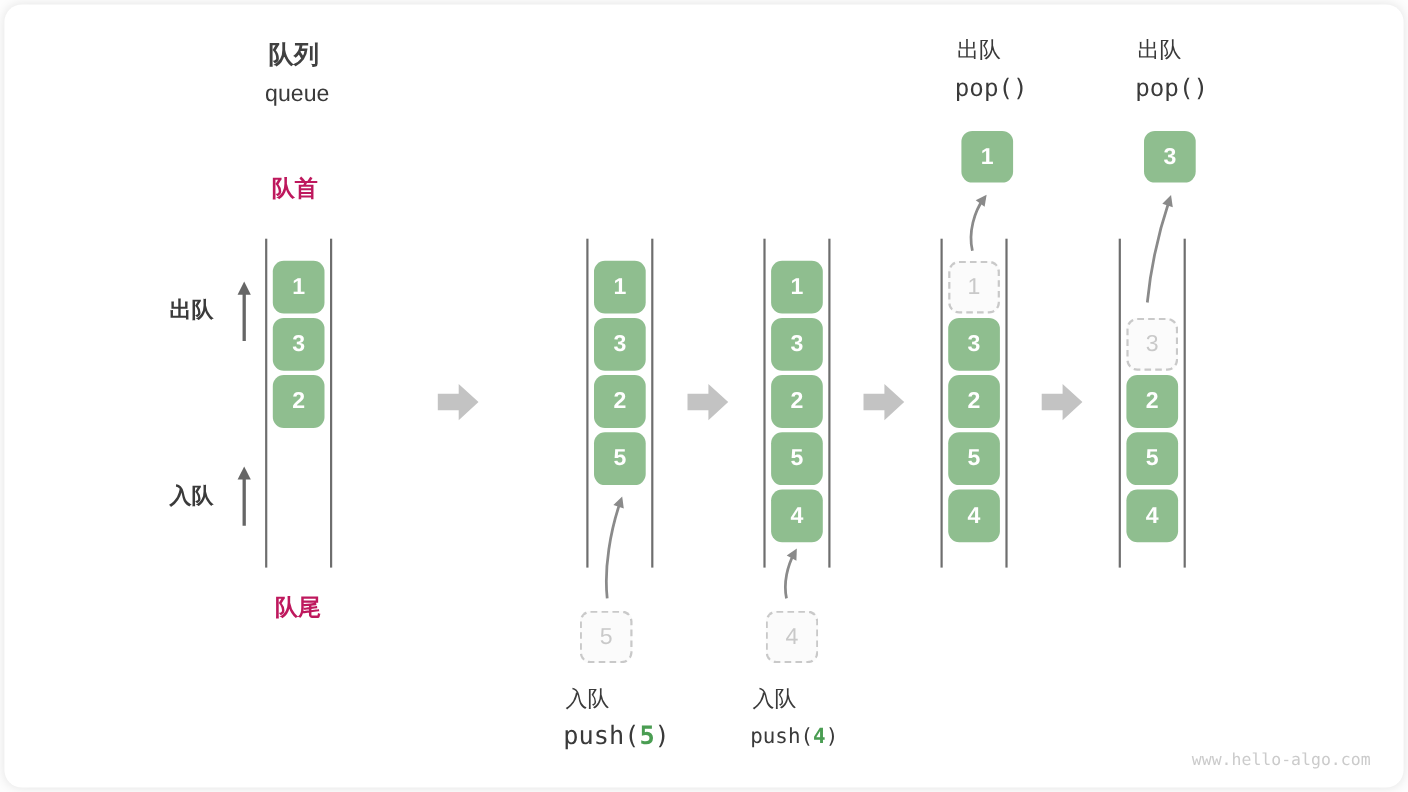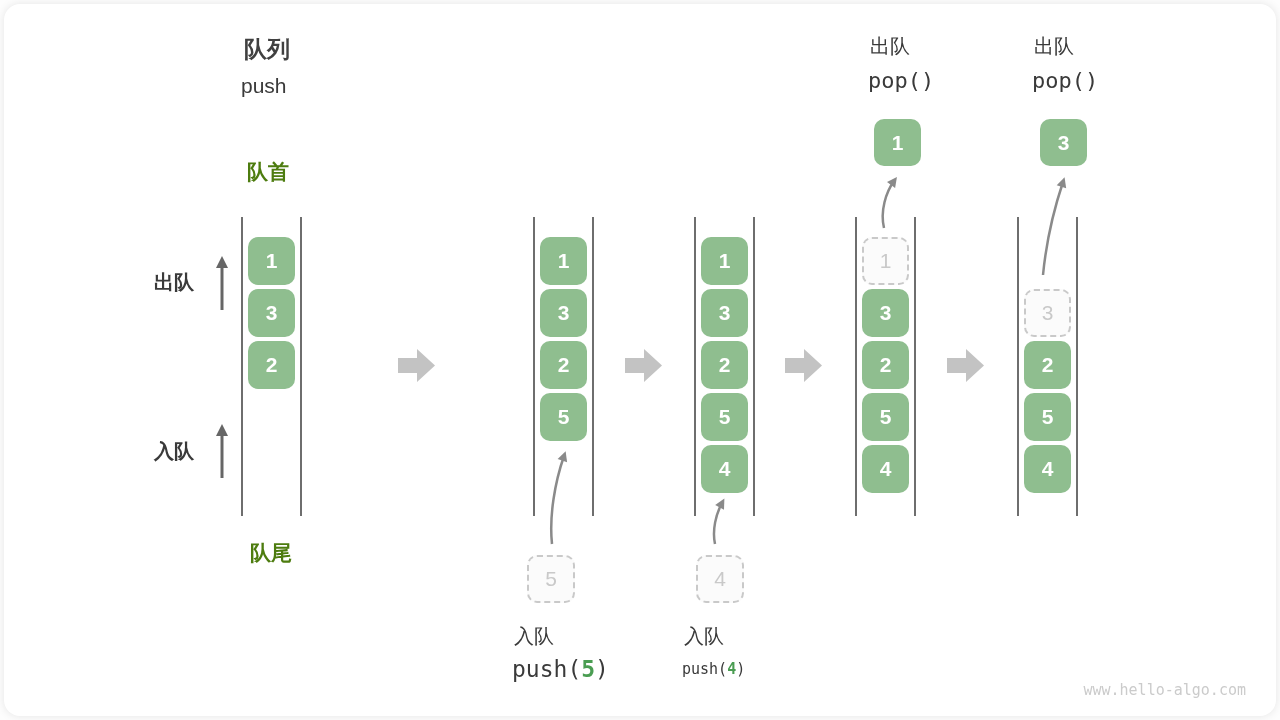--- a/index.html
+++ b/index.html
@@ -2,21 +2,21 @@
 <html><head>
 <meta charset="utf-8">
 <style>
   html,body{margin:0;padding:0;width:1280px;height:720px;background:#fdfdfd;overflow:hidden;}
   .card{position:absolute;left:4px;top:4px;right:4px;bottom:4px;background:#ffffff;
         border-radius:16px;box-shadow:0 0 10px rgba(0,0,0,.10);}
   .abs{position:absolute;}
   
   .title-zh{font:700 23px/26px "Liberation Sans",sans-serif;color:#404040;}
   .title-en{font:400 21px/24px "Liberation Sans",sans-serif;color:#3A3A3A;}
-  .big-label{font:700 21px/24px "Liberation Sans",sans-serif;color:#4d7c0f;text-align:right;}
+  .big-label{font:700 21px/24px "Liberation Sans",sans-serif;color:#be185d;text-align:right;}
   .side-label{font:700 20px/24px "Liberation Sans",sans-serif;color:#3A3A3A;}
   .op-zh{font:400 20px/24px "Liberation Sans",sans-serif;color:#3A3A3A;}
   .op-code{font:400 22px/26px "DejaVu Sans Mono",monospace;color:#3A3A3A;white-space:pre;}
   .op-code .arg{color:#4A9D52;font-weight:700;}
   .watermark{font:400 15px/18px "DejaVu Sans Mono",monospace;color:#CBCBCB;}
   
   .qcol{position:absolute;top:213px;width:61px;height:299px;}
   .vline{position:absolute;top:0;width:2px;height:299px;background:#6E6E6E;}
   .vline.left{left:0;}
   .vline.right{right:0;}
@@ -30,21 +30,21 @@
         background:#FBFBFB;color:#C9C9C9;text-align:center;
         font:400 21px/44px "Liberation Sans",sans-serif;}
   svg.overlay{position:absolute;left:0;top:0;width:1280px;height:720px;pointer-events:none;}
 </style>
 </head>
 <body>
 
 <div class="card">
 
   <div class="abs title-zh" style="left:240px;top:32px">队列</div>
-  <div class="abs title-en" style="left:237px;top:70px">push</div>
+  <div class="abs title-en" style="left:237px;top:70px">queue</div>
 
   <div class="abs big-label" style="left:243px;top:156px">队首</div>
   <div class="abs big-label" style="left:246px;top:537px">队尾</div>
 
   <div class="abs side-label" style="left:150px;top:266px">出队</div>
   <div class="abs side-label" style="left:150px;top:435px">入队</div>
 
   <div class="qcol" style="left:237px">
     <div class="vline left"></div>
     <div class="vline right"></div>
@@ -69,21 +69,21 @@
     <div class="vline left"></div>
     <div class="vline right"></div>
     <div class="cell" style="top:20px">1</div>
     <div class="cell" style="top:72px">3</div>
     <div class="cell" style="top:124px">2</div>
     <div class="cell" style="top:176px">5</div>
     <div class="cell" style="top:228px">4</div>
   </div>
   <div class="abs pending" style="left:692px;top:551px">4</div>
   <div class="abs op-zh" style="left:680px;top:620px">入队</div>
-  <div class="abs op-code" style="left:678px;top:652px;font-size:15px"><span>push(</span><span class="arg">4</span><span>)</span></div>
+  <div class="abs op-code" style="left:678px;top:652px;font-size:19px"><span>push(</span><span class="arg">4</span><span>)</span></div>
 
   <div class="abs op-zh" style="left:866px;top:30px">出队</div>
   <div class="abs op-code" style="left:864px;top:64px">pop()</div>
   <div class="abs popped" style="left:870px;top:115px">1</div>
   <div class="qcol" style="left:851px">
     <div class="vline left"></div>
     <div class="vline right"></div>
     <div class="cell ghost" style="top:20px">1</div>
     <div class="cell" style="top:72px">3</div>
     <div class="cell" style="top:124px">2</div>

